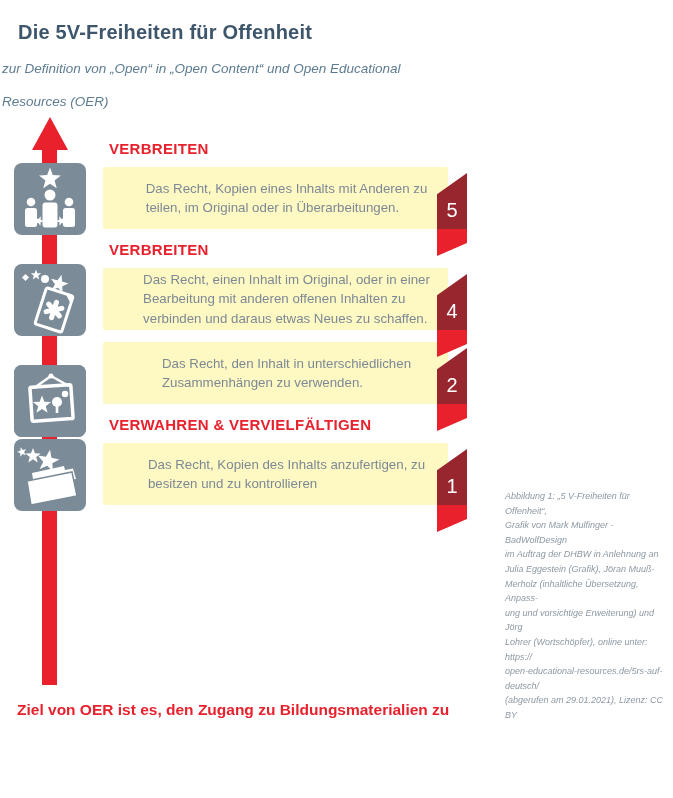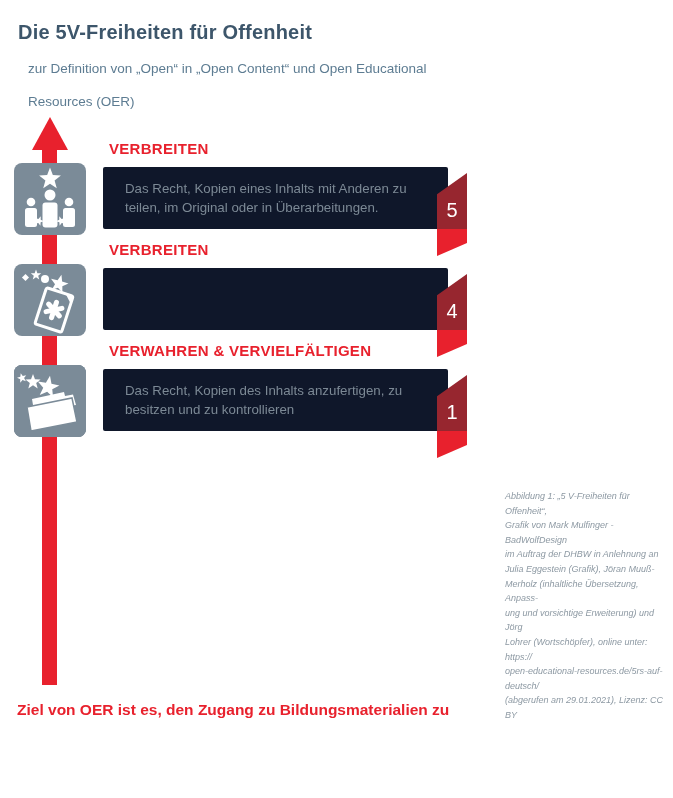--- a/index.html
+++ b/index.html
@@ -1,33 +1,33 @@
 <!DOCTYPE html>
 <html><head>
 <meta charset="utf-8">
 <style>
   html,body{margin:0;padding:0;background:#fff;}
   .page{position:relative;width:673px;height:718px;background:#fff;overflow:hidden;
         font-family:"Liberation Sans","DejaVu Sans",sans-serif;padding-left:24px;}
   .pre{white-space:pre-line;}
 
   .title{position:absolute;left:18px;top:8px;font-size:20px;font-weight:bold;color:#3d566b;letter-spacing:.2px;}
-  .subtitle{position:absolute;left:28px;top:52px;font-size:13.5px;color:#5d7c92;line-height:33px;width:560px;}
+  .subtitle{position:absolute;left:2px;top:52px;font-size:13.5px;font-style:italic;color:#5d7c92;line-height:33px;width:560px;}
 
   
   .arrow-head{position:absolute;left:32px;top:117px;width:0;height:0;
               border-left:18px solid transparent;border-right:18px solid transparent;
               border-bottom:33px solid #e8212d;z-index:1;}
   .arrow-shaft{position:absolute;left:42px;top:148px;width:15px;height:537px;background:#e8212d;z-index:1;}
 
   .sections{position:absolute;left:103px;top:140px;width:345px;z-index:2;}
   .section{position:relative;width:345px;margin-bottom:12px;}
   .section-heading{margin:0 0 9px 6px;font-size:15px;line-height:18px;font-weight:bold;color:#e8212d;letter-spacing:.3px;white-space:nowrap;}
-  .section-box{position:relative;width:345px;height:62px;background:#0f172a;border-radius:2px;
-               display:flex;align-items:center;box-sizing:border-box;padding-left:22px;}
+  .section-box{position:relative;width:345px;height:62px;background:#fef9c3;border-radius:2px;
+               display:flex;align-items:center;box-sizing:border-box;padding-left:22px;justify-content:center;}
   .section-text{font-size:13.3px;line-height:19.5px;color:#7c8995;}
 
   .icon-tile{position:absolute;left:-89px;top:23px;width:72px;height:72px;background:#7b8b98;border-radius:8px;z-index:3;}
   .icon-tile svg{position:absolute;left:0;top:0;width:72px;height:72px;fill:#fff;}
 
   .ribbon{position:absolute;top:6px;right:-19px;width:30px;height:83px;z-index:4;}
   .ribbon-top{height:56px;background:#97262f;clip-path:polygon(0 38%,100% 0,100% 100%,0 100%);
               color:#fff;font-size:20px;display:flex;align-items:flex-end;justify-content:center;
               padding-bottom:7px;box-sizing:border-box;}
   .ribbon-tail{height:27px;background:#e8212d;clip-path:polygon(0 0,100% 0,100% 52%,0 100%);}
@@ -95,20 +95,23 @@
             <g stroke="#fff" stroke-width="5" stroke-linecap="round">
               <line x1="0" y1="-8" x2="0" y2="8"></line>
               <line x1="-7" y1="-4" x2="7" y2="4"></line>
               <line x1="-7" y1="4" x2="7" y2="-4"></line>
             </g>
           </g>
         </svg>
       </div>
       <h2 class="section-heading">VERBREITEN</h2>
       <div class="section-box">
+        <div class="section-text pre">Das Recht, einen Inhalt im Original, oder in einer
+Bearbeitung mit anderen offenen Inhalten zu
+verbinden und daraus etwas Neues zu schaffen.</div>
         <div class="ribbon">
           <div class="ribbon-top">4</div>
           <div class="ribbon-tail"></div>
         </div>
       </div>
     </div>
 
     <div class="section">
       <div class="icon-tile">
         <svg viewBox="0 0 72 72">
@@ -129,20 +132,28 @@
           <line x1="37" y1="11" x2="20" y2="23" stroke="#fff" stroke-width="2.5"></line>
           <line x1="37" y1="11" x2="55" y2="21" stroke="#fff" stroke-width="2.5"></line>
           <g transform="rotate(-4 37 38)">
             <rect x="17" y="21" width="41" height="34" rx="1.5" fill="none" stroke="#fff" stroke-width="3.5"></rect>
           </g>
           <use href="#star5" transform="translate(28,40) scale(0.95)"></use>
           <circle cx="43" cy="37" r="5"></circle>
           <rect x="41.7" y="40" width="2.6" height="8"></rect>
           <circle cx="51" cy="29" r="3.2"></circle>
         </svg>
+      </div>
+      <div class="section-box">
+        <div class="section-text pre">Das Recht, den Inhalt in unterschiedlichen
+Zusammenhängen zu verwenden.</div>
+        <div class="ribbon">
+          <div class="ribbon-top">2</div>
+          <div class="ribbon-tail"></div>
+        </div>
       </div>
     </div>
 
     <div class="section">
       <div class="icon-tile">
         <svg viewBox="0 0 72 72">
           <use href="#star5" transform="translate(8,13) scale(0.5) rotate(-15)"></use>
           <use href="#star5" transform="translate(19,17) scale(0.8)"></use>
           <use href="#star5" transform="translate(34,22) scale(1.15) rotate(10)"></use>
           <path d="M18 34 L50 27 L51 31 L59 29.5 L62 40 L20 46 Z"></path>

